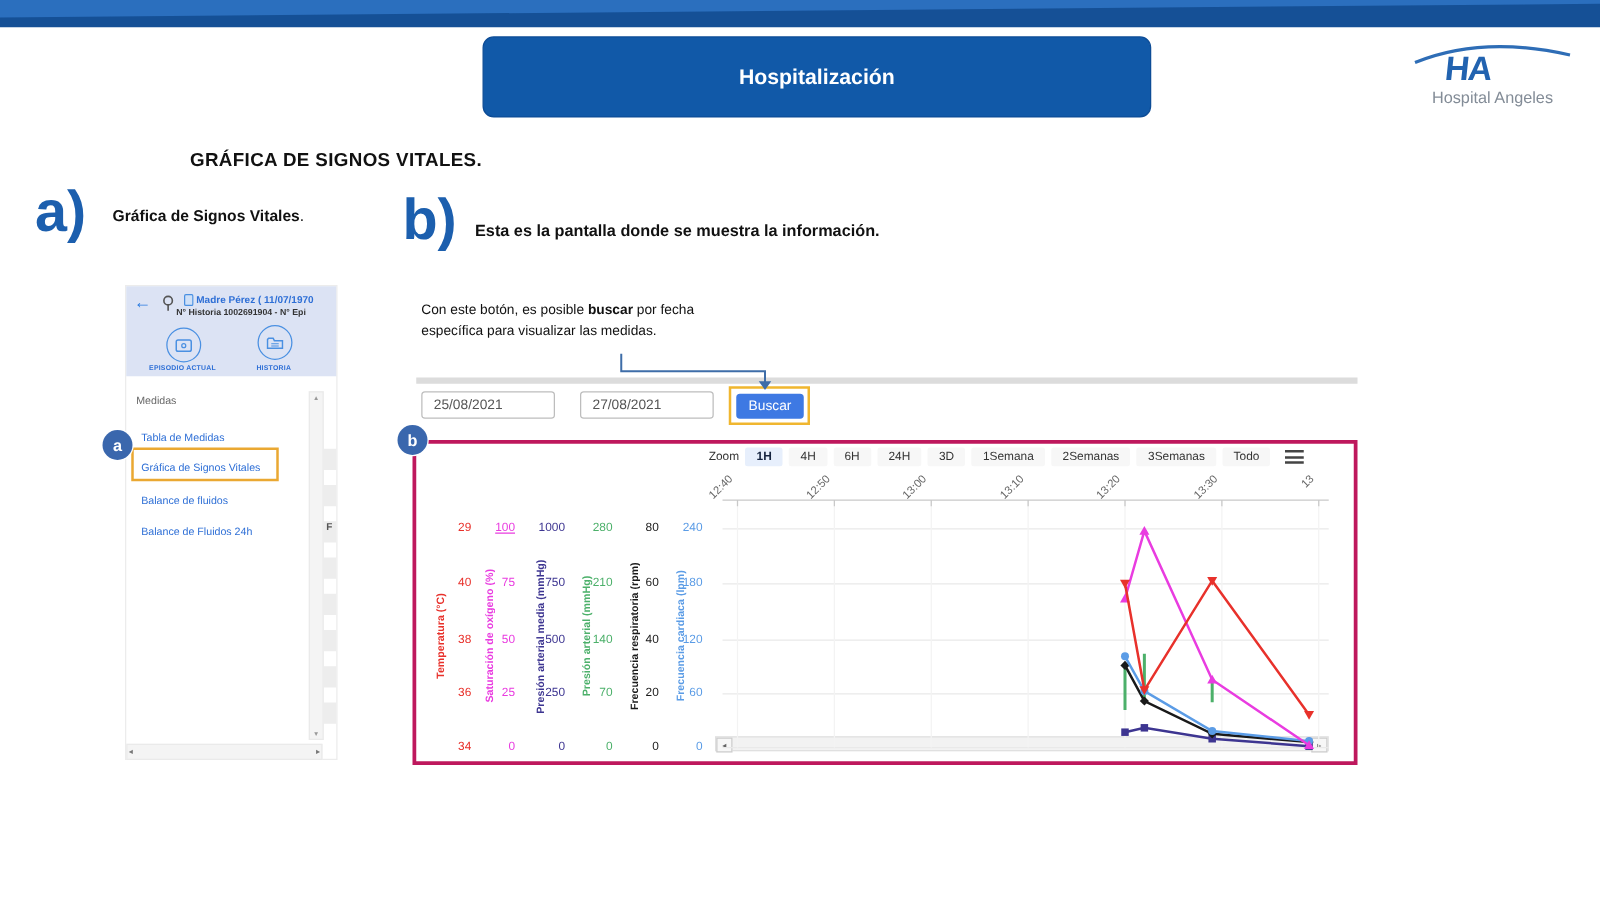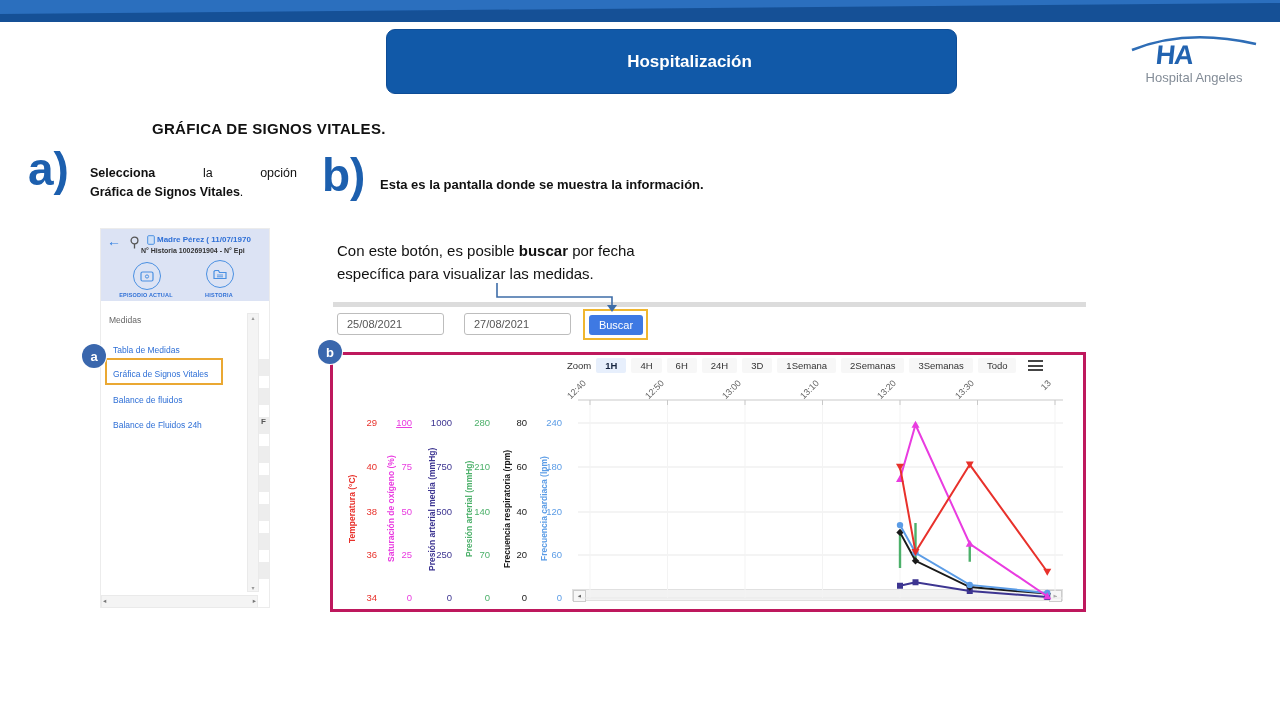--- a/index.html
+++ b/index.html
@@ -4,35 +4,35 @@
 <style>
   html,body{margin:0;padding:0;background:#ffffff;}
   .slide{position:relative;width:1280px;height:720px;background:#fff;overflow:hidden;
          font-family:"Liberation Sans", sans-serif;}
   .abs{position:absolute;}
   
   .topband{left:0;top:0;width:1280px;height:22px;}
   
   .hdr{left:386px;top:29px;width:533px;height:63px;background:#1159a8;border:1px solid #0d4c96;
        border-radius:9px;color:#fff;text-align:center;display:flex;flex-direction:column;
-       justify-content:center;gap:2px;padding-left:36px;}
+       justify-content:center;gap:2px;}
   .hdr .l1{font-size:17px;font-weight:bold;}
   .hdr .l2{font-size:15px;font-weight:bold;}
   
   .logo{left:1128px;top:26px;width:132px;height:62px;}
   .logo .mono{position:absolute;left:28px;top:14px;font-size:27px;font-weight:800;color:#2263b0;
               transform:skewX(-6deg);letter-spacing:-1px;}
   .logo .lname{position:absolute;left:0px;top:44px;width:132px;text-align:center;font-size:13px;color:#838c97;}
   
   .title{left:152px;top:120px;font-size:15px;font-weight:bold;color:#111;letter-spacing:.3px;}
   .bigletter{font-size:46px;font-weight:800;color:#1c5fae;line-height:1;}
   .stepa-text{left:90px;top:164px;width:207px;font-size:12.5px;color:#111;line-height:1.55;}
   .just{text-align:justify;text-align-last:justify;}
   .stepb-text{left:380px;top:177px;font-size:13px;font-weight:bold;color:#111;}
-  .annot{left:337px;top:240px;font-size:15px;color:#111;line-height:1.5;}
+  .annot{left:337px;top:240px;font-size:11px;color:#111;line-height:1.5;}
   b{font-weight:bold;}
   
   .badge{width:24px;height:24px;border-radius:50%;background:#3a67ad;color:#fff;font-size:13px;
          font-weight:bold;display:flex;align-items:center;justify-content:center;z-index:9;
          box-shadow:0 0 0 1px #fff;}
   
   .sidebar{left:100px;top:228px;width:168px;height:378px;background:#fff;border:1px solid #ececec;font-size:8px;}
   .pat-hdr{position:absolute;left:0;top:0;width:168px;height:72px;background:#dce3f4;}
   .backarrow{position:absolute;left:6px;top:4px;font-size:14px;font-weight:bold;color:#2e7de0;cursor:pointer;}
   .pat-name{position:absolute;left:56px;top:6px;font-size:8px;font-weight:bold;color:#2e6fd6;white-space:nowrap;}
@@ -96,21 +96,20 @@
       <path d="M 4 24 Q 58 2 128 18" stroke="#2e6db6" stroke-width="2.5" fill="none"></path>
     </svg>
     <div class="mono">HA</div>
     <div class="lname">Hospital Angeles</div>
   </div>
 
   <div class="abs title">GRÁFICA DE SIGNOS VITALES.</div>
 
   <div class="abs bigletter" style="left:28px;top:146px;">a)</div>
   <div class="abs stepa-text">
-    <div class="just"><b>Selecciona</b><span> la opción</span></div>
     <div><b>Gráfica de Signos Vitales</b><span>.</span></div>
   </div>
 
   <div class="abs bigletter" style="left:322px;top:152px;">b)</div>
   <div class="abs stepb-text">Esta es la pantalla donde se muestra la información.</div>
 
   <div class="abs annot">
     <div><span>Con este botón, es posible </span><b>buscar</b><span> por fecha</span></div>
     <div>específica para visualizar las medidas.</div>
   </div>

